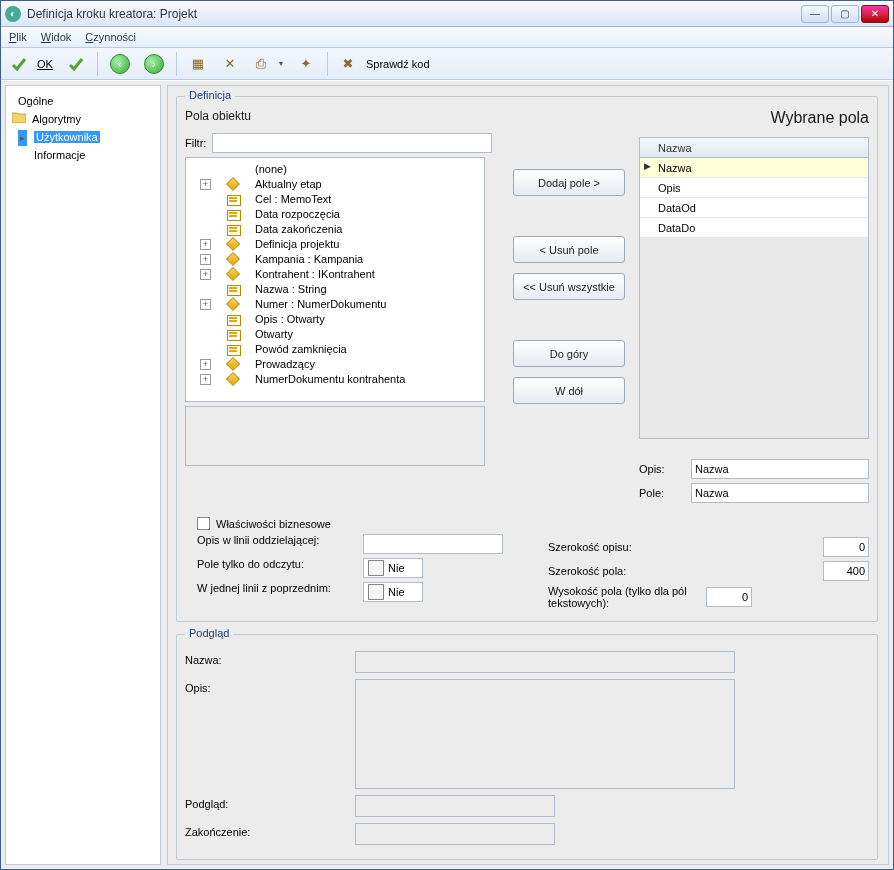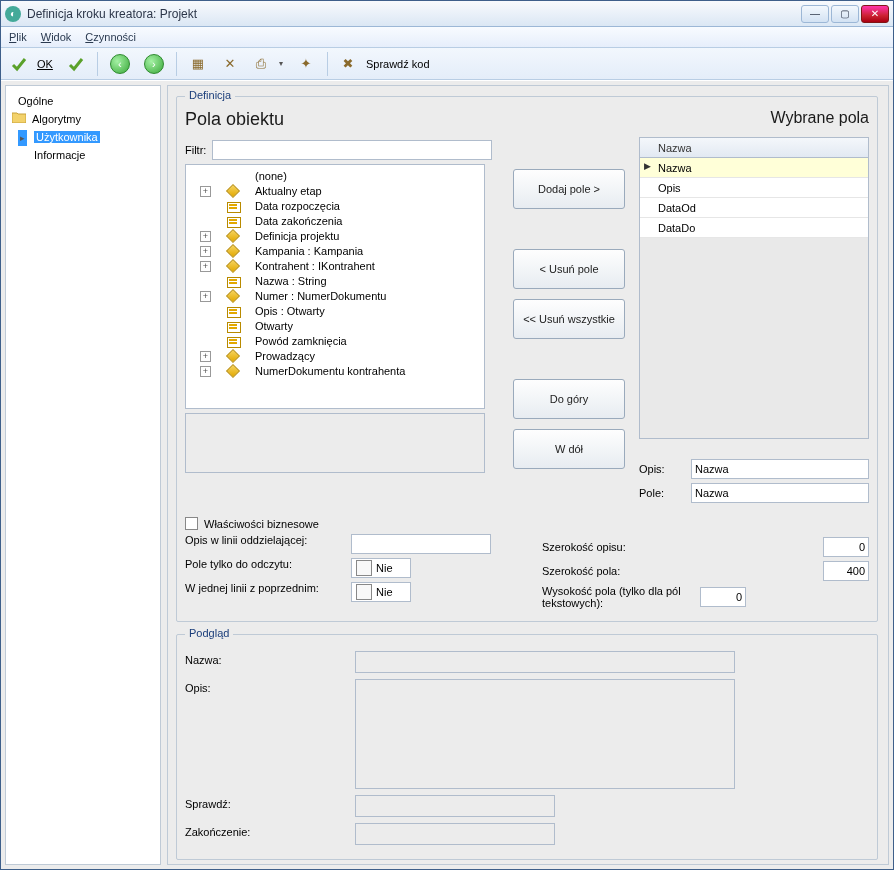--- a/index.html
+++ b/index.html
@@ -75,21 +75,21 @@
   }
   .fieldset {
     border:1px solid #bfcad6; border-radius:2px;
     margin-top:6px; padding: 10px 8px 8px;
     position:relative;
   }
   .fieldset > .legend {
     position:absolute; top:-8px; left:8px; background:#ececec; padding:0 4px;
     color:#1a3d7a; font-size:11px;
   }
-  .pola-title { font-size:18px; color:#1a1a1a; margin:2px 0 10px 0; }
+  .pola-title { font-size:12px; color:#1a1a1a; margin:2px 0 10px 0; }
   .wybrane-title { font-size:16px; color:#1a1a1a; margin:2px 0 10px 0; text-align:right; }
   .filtr-row { display:flex; align-items:center; gap:6px; margin-bottom:4px; }
   .filtr-row input { flex:1; max-width:280px; height:20px; border:1px solid #b0bccc; background:#fff; padding:0 3px; font:inherit; }
   .tree-box {
     width:300px; height:245px; background:#fff; border:1px solid #b0bccc; overflow-y:scroll;
     padding:4px 2px; font-size:11px;
   }
   .tree-box .tnode { display:flex; align-items:center; gap:14px; padding:0 0 0 12px; line-height:15px; white-space:nowrap; }
   .tree-box .tnode .exp {
     width:11px; height:11px; border:1px solid #999; display:inline-flex; align-items:center; justify-content:center;
@@ -111,21 +111,21 @@
     content:""; position:absolute; left:2px; top:3px; width:8px; height:2px; background:#e2a800;
     box-shadow: 0 3px 0 #e2a800;
   }
   .desc-box {
     width:300px; height:60px; background:#ececec; border:1px solid #b0bccc; margin-top:4px;
   }
   .buttons-col {
     display:flex; flex-direction:column; gap:10px; padding:10px 10px 0 14px; align-items:center;
   }
   .btn {
-    width:112px; height:40px; border:1px solid #9aaabc; border-radius:3px;
+    width:112px; height:27px; border:1px solid #9aaabc; border-radius:3px;
     background:linear-gradient(#fefefe,#e7ecf1); font:inherit; color:#222;
     cursor:default;
   }
   .gap-lg { height:20px; }
   .sel-table {
     width:230px; border:1px solid #b0bccc; background:#fff;
   }
   .sel-header {
     display:flex; background:linear-gradient(#f4f7fb,#e2e9f2); border-bottom:1px solid #b0bccc;
     height:20px; align-items:center; padding-left:18px; font-size:11px; color:#333;
@@ -133,21 +133,21 @@
   .sel-row {
     height:20px; display:flex; align-items:center; border-bottom:1px solid #e6e6e6;
     padding-left:18px; position:relative;
   }
   .sel-row.active { background:#ffffd8; }
   .sel-row.active::before {
     content:"▶"; position:absolute; left:4px; top:3px; font-size:9px; color:#333;
   }
   .sel-body-rest { height:200px; background:#e9e9e9; }
   .lower-form { display:flex; gap:30px; margin-top:6px; }
-  .lf-left { flex:1; }
+  .lf-left { flex:1;margin-left:12px; }
   .lf-right { flex:1; }
   .form-row { display:flex; align-items:flex-start; margin:4px 0; gap:6px; }
   .form-row label { width:160px; }
   .form-row input[type=text] { width:140px; height:20px; border:1px solid #b0bccc; background:#fff; font:inherit; padding:0 3px; }
   .triswitch {
     width:60px; height:20px; border:1px solid #b0bccc; background:#fff; display:flex; align-items:center;
   }
   .triswitch .box { width:16px; height:16px; margin:0 4px; border:1px solid #888; background:#f8f8f8; }
   .right-pair { display:flex; align-items:center; margin:4px 0; gap:8px; justify-content:flex-start; }
   .right-pair label { width:44px; }
@@ -278,20 +278,25 @@
                   <span>(none)</span>
                 </div>
                 <div class="tnode">
                   <span class="exp">+</span>
                   <span class="ticon diamond"></span>
                   <span>Aktualny etap</span>
                 </div>
                 <div class="tnode">
                   <span class="noexp"></span>
                   <span class="ticon card"></span>
+                  <span>Cel : MemoText</span>
+                </div>
+                <div class="tnode">
+                  <span class="noexp"></span>
+                  <span class="ticon card"></span>
                   <span>Data rozpoczęcia</span>
                 </div>
                 <div class="tnode">
                   <span class="noexp"></span>
                   <span class="ticon card"></span>
                   <span>Data zakończenia</span>
                 </div>
                 <div class="tnode">
                   <span class="exp">+</span>
                   <span class="ticon diamond"></span>
@@ -428,21 +433,21 @@
         <div class="podglad-grid">
           <div class="prow">
             <label>Nazwa:</label>
             <div class="pbox"></div>
           </div>
           <div class="prow">
             <label>Opis:</label>
             <div class="pbox tall"></div>
           </div>
           <div class="prow">
-            <label>Sprawdź:</label>
+            <label>Podgląd:</label>
             <div class="pbox short"></div>
           </div>
           <div class="prow">
             <label>Zakończenie:</label>
             <div class="pbox short"></div>
           </div>
         </div>
       </div>
 
     </div>

